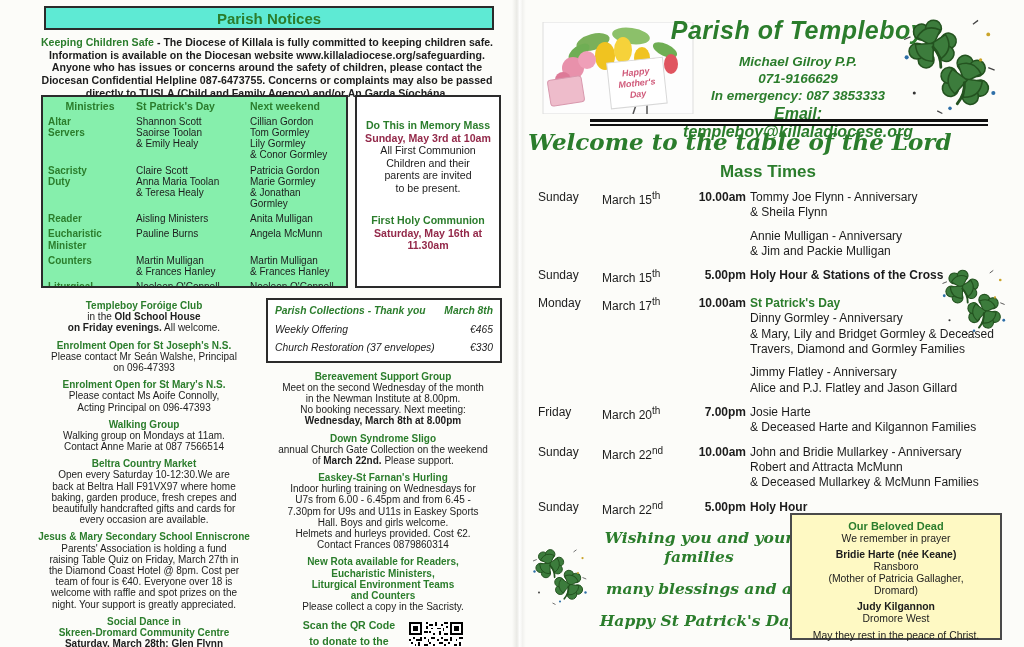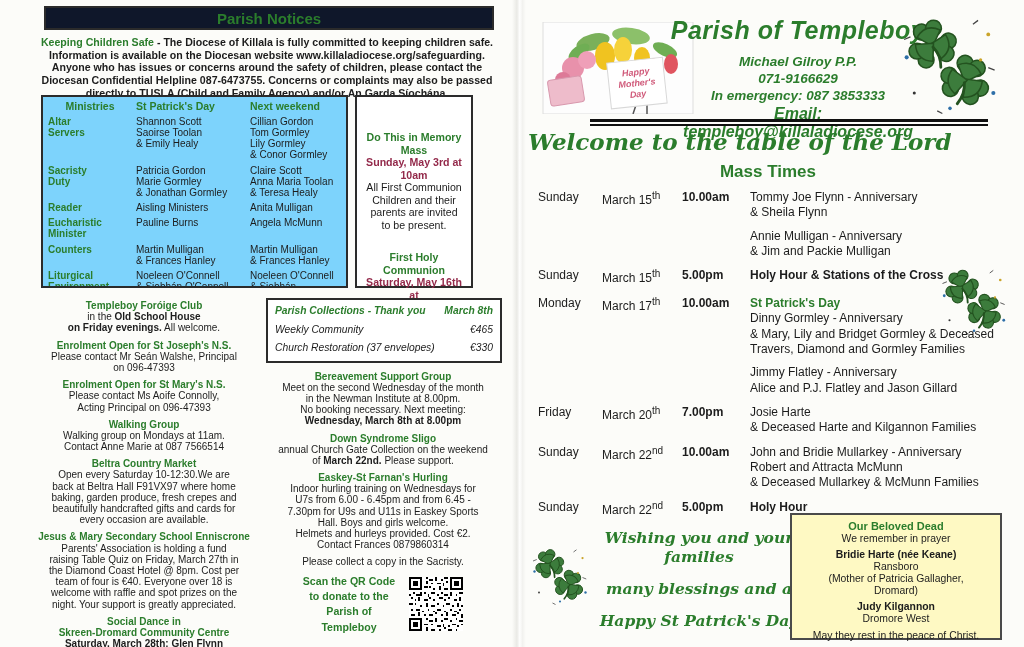--- a/index.html
+++ b/index.html
@@ -25,43 +25,43 @@
   #left-page{left:28px;width:478px;}
   #right-page{left:528px;width:496px;}
   #crease{
     position:absolute;left:512px;top:0;width:14px;height:647px;
     background:linear-gradient(90deg,rgba(0,0,0,0) 0%,rgba(120,120,110,0.14) 35%,rgba(255,255,255,0.7) 55%,rgba(0,0,0,0.04) 75%,rgba(0,0,0,0) 100%);
   }
 
   
   .title-box{
     position:absolute;left:16px;top:6px;width:450px;height:24px;
-    border:2px solid #2b2b2b;background:#0f172a;
+    border:2px solid #2b2b2b;background:#5eead4;
     display:flex;align-items:center;justify-content:center;
     font-size:15px;font-weight:bold;color:var(--green);
   }
   .safeguard{
     position:absolute;left:1px;top:36px;width:476px;
     font-size:10.6px;font-weight:600;text-align:center;line-height:1.2;
   }
   .min-box{
     position:absolute;left:13px;top:95px;width:307px;height:193px;
-    border:2px solid #2b2b2b;background:#7dd3fc;
+    border:2px solid #2b2b2b;background:#86efac;
     padding:4px 5px;overflow:hidden;
     font-size:10px;line-height:1.12;
   }
   .mrow{display:grid;grid-template-columns:84px 110px 1fr;column-gap:4px;margin-bottom:4px;}
   .mrow .lab{font-weight:bold;color:var(--green);}
   .mrow.hdr{margin-bottom:3px;}
   .mrow.hdr div{font-weight:bold;color:var(--green);font-size:10.5px;}
   .mrow.hdr .lab{text-align:center;}
   .mem-box{
-    position:absolute;left:327px;top:95px;width:118px;height:193px;
+    position:absolute;left:327px;top:95px;width:146px;height:193px;
     border:2px solid #2b2b2b;background:#fff;
-    padding:34px 4px 0 4px;text-align:center;
+    padding:22px 4px 0 4px;text-align:center;
     font-size:10.6px;line-height:1.18;
   }
   .mem-box .h{font-weight:bold;color:var(--green);}
   .mem-box .d{font-weight:bold;color:var(--maroon);}
   .mem-gap{height:20px;}
 
   .col{position:absolute;text-align:center;font-size:10px;line-height:1.12;}
   #left-col{left:0;top:300px;width:232px;}
   #mid-col{left:236px;top:298px;width:238px;}
   .sec{margin-bottom:6px;}
@@ -97,21 +97,21 @@
     position:absolute;left:0;top:128px;width:480px;text-align:left;
     font-family:"DejaVu Serif",serif;font-style:italic;font-weight:bold;
     font-size:23px;color:var(--green);
   }
   .mass-title{
     position:absolute;left:0;top:162px;width:480px;text-align:center;
     font-size:17px;font-weight:bold;color:var(--green);
   }
   .mass-table{position:absolute;left:10px;top:190px;width:478px;font-size:12px;line-height:1.28;}
   .m-row{display:grid;grid-template-columns:60px 76px 64px 1fr;column-gap:4px;margin-bottom:9px;}
-  .m-time{font-weight:bold;}
+  .m-time{font-weight:bold;text-align:right;}
   .m-desc .blk{margin-bottom:8px;}
   .m-desc .blk:last-child{margin-bottom:0;}
   .m-desc .hl{font-weight:bold;color:var(--green);}
   .row-sham{position:absolute;left:408px;top:266px;}
 
   .blessing{
     position:absolute;left:52px;top:528px;width:238px;text-align:center;
     font-family:"DejaVu Serif",serif;font-style:italic;font-weight:bold;
     font-size:15.5px;color:var(--green);
   }
@@ -186,26 +186,26 @@
 Saoirse Toolan
 &amp; Emily Healy</div>
       <div class="prelines">Cillian Gordon
 Tom Gormley
 Lily Gormley
 &amp; Conor Gormley</div>
     </div>
     <div class="mrow">
       <div class="lab prelines">Sacristy
 Duty</div>
+      <div class="prelines">Claire Scott
+Anna Maria Toolan
+&amp; Teresa Healy</div>
       <div class="prelines">Patricia Gordon
 Marie Gormley
 &amp; Jonathan Gormley</div>
-      <div class="prelines">Claire Scott
-Anna Maria Toolan
-&amp; Teresa Healy</div>
     </div>
     <div class="mrow">
       <div class="lab prelines">Reader</div>
       <div class="prelines">Aisling Ministers</div>
       <div class="prelines">Anita Mulligan</div>
     </div>
     <div class="mrow">
       <div class="lab prelines">Eucharistic
 Minister</div>
       <div class="prelines">Pauline Burns</div>
@@ -287,21 +287,21 @@
     </div>
   </div>
 
   <div class="col" id="mid-col">
     <div class="coll-box">
       <div class="coll-head">
         <span>Parish Collections - Thank you</span>
         <span class="dt">March 8th</span>
       </div>
       <div class="coll-row">
-        <span>Weekly Community</span>
+        <span>Weekly Offering</span>
         <span>€465</span>
       </div>
       <div class="coll-row">
         <span>Church Restoration (37 envelopes)</span>
         <span>€330</span>
       </div>
     </div>
     <div class="sec">
       <div class="h">Bereavement Support Group</div>
       <div class="b prelines">Meet on the second Wednesday of the month
@@ -317,20 +317,24 @@
     <div class="sec">
       <div class="h">Easkey-St Farnan's Hurling</div>
       <div class="b prelines">Indoor hurling training on Wednesdays for
 U7s  from 6.00 - 6.45pm and  from 6.45 -
 7.30pm  for U9s and U11s in Easkey Sports
 Hall.  Boys and girls welcome.
 Helmets and hurleys provided.  Cost €2.
 Contact Frances 0879860314</div>
     </div>
     <div class="sec">
+      <div class="h prelines">New Rota available for Readers,
+Eucharistic Ministers,
+Liturgical Environment Teams
+and Counters</div>
       <div class="b">Please collect a copy in the Sacristy.</div>
     </div>
     <div class="qr-sec">
       <div class="qr-txt prelines">Scan the QR Code
 to donate to the
 Parish of
 Templeboy</div>
       <svg width="54" height="54" viewBox="0 0 29 29" shape-rendering="crispEdges">
         <rect x="0" y="0" width="29" height="29" fill="#fff"></rect>
         <g fill="#000">

